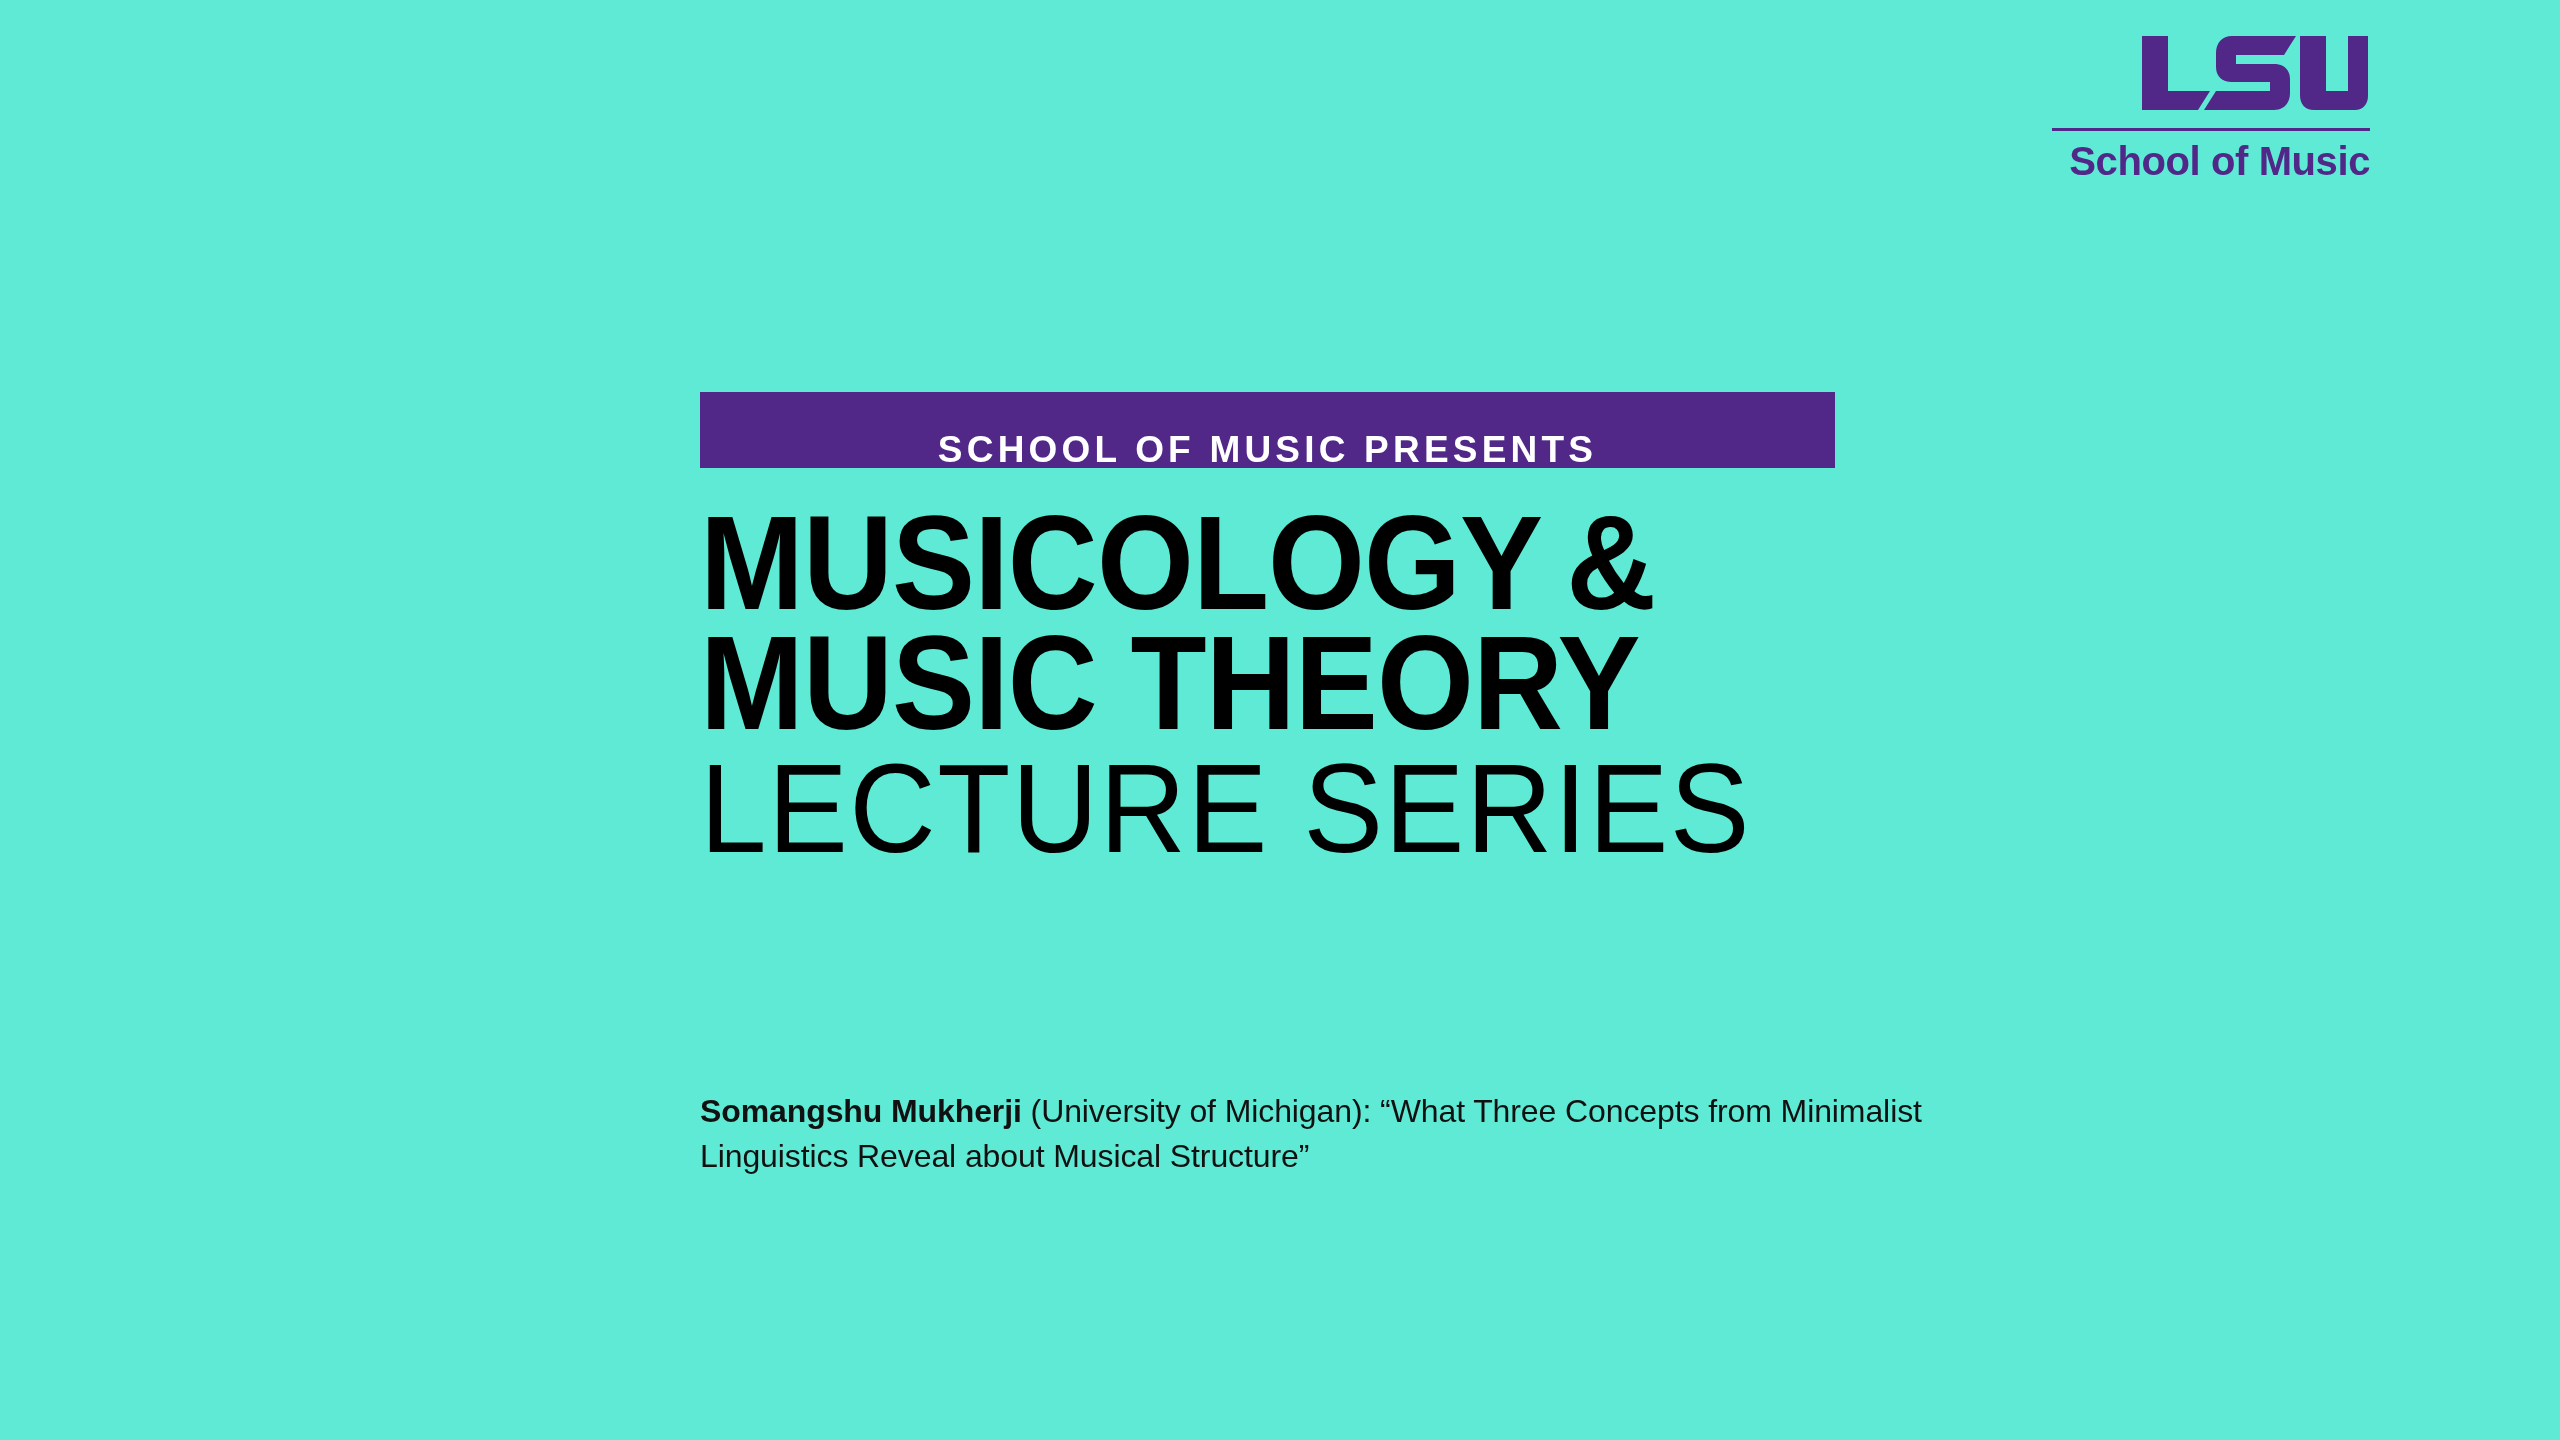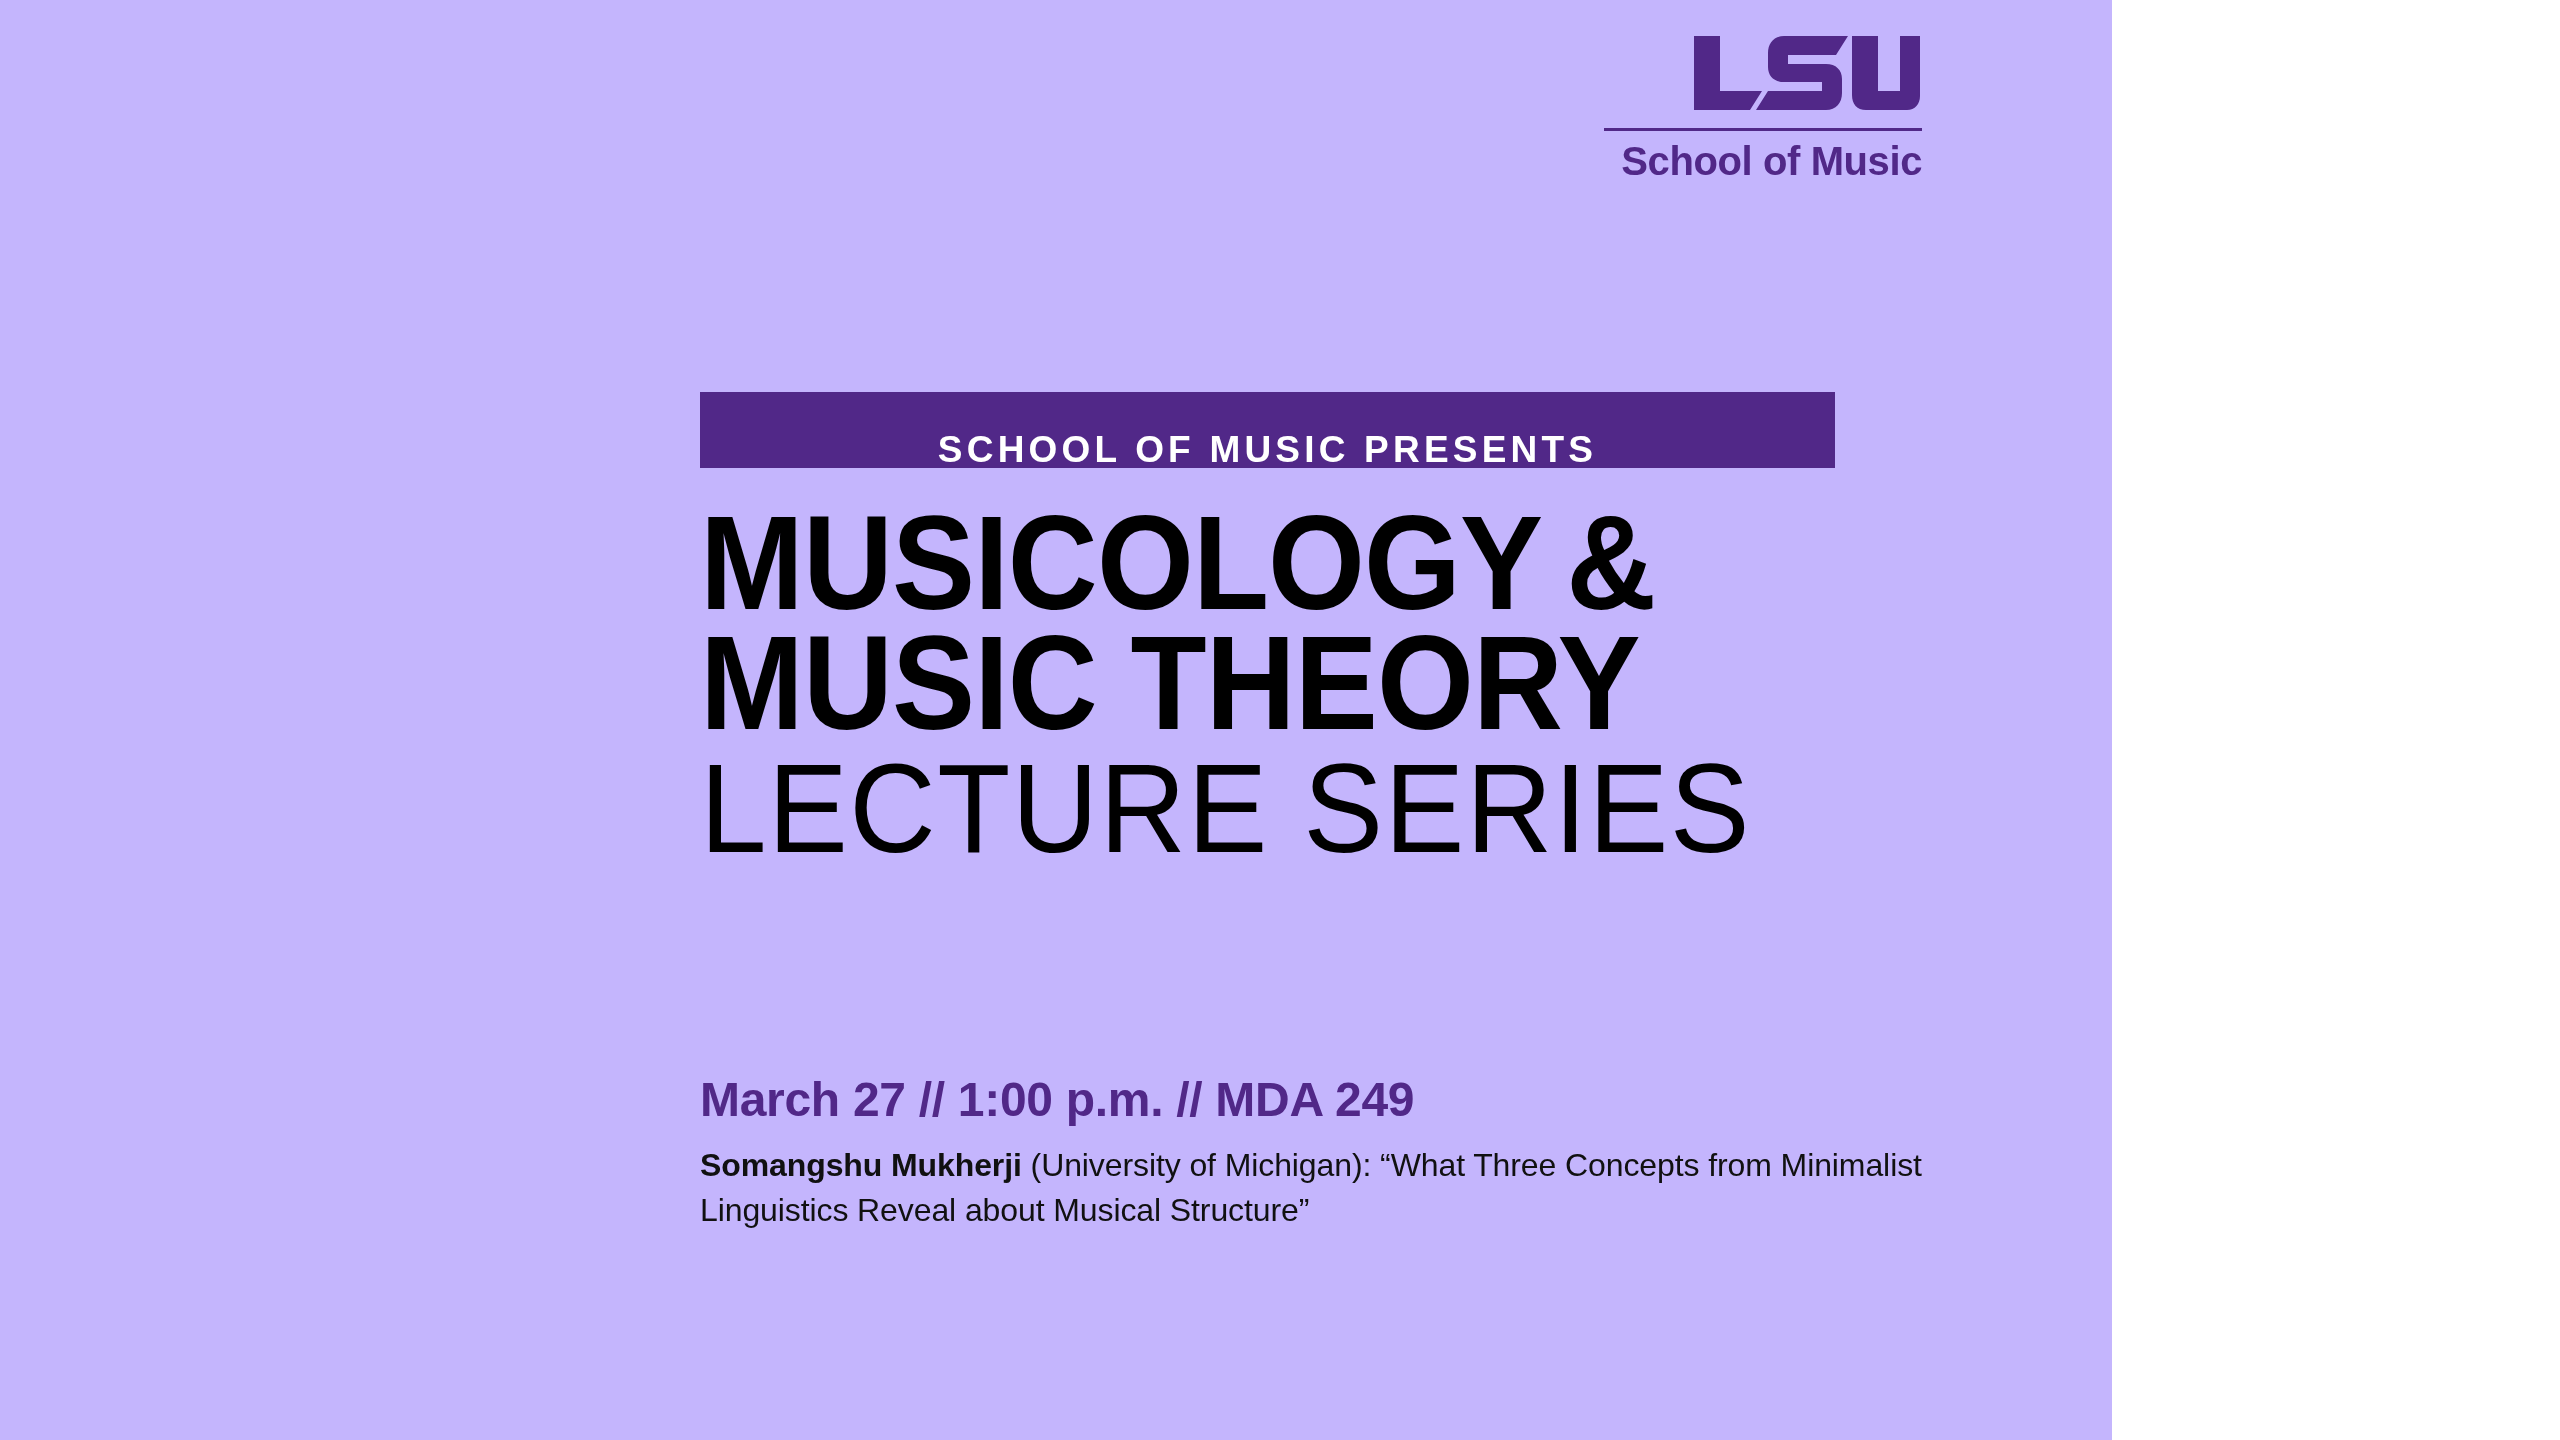--- a/index.html
+++ b/index.html
@@ -8,23 +8,23 @@
     background: #ffffff;
   }
 
   body {
     font-family: "Liberation Sans", sans-serif;
     -webkit-font-smoothing: antialiased;
   }
 
   #poster {
     position: relative;
-    width: 2112px;
+    width: 2560px;
     height: 1440px;
-    background: #c4b5fd;
+    background: #5eead4;
     overflow: hidden;
   }
 
   
   .logo-lockup {
     position: absolute;
     top: 34px;
     right: 190px;
     width: 320px;
     text-align: right;
@@ -175,20 +175,19 @@
 
     <div class="headline headline-heavy hl-1">MUSICOLOGY &amp;</div>
 
     <div class="headline headline-heavy hl-2">MUSIC THEORY</div>
 
     <div class="headline headline-light">LECTURE SERIES</div>
   </div>
 
   <div class="details-block">
 
-    <div class="event-when">March 27 // 1:00 p.m. // MDA 249</div>
 
     <p class="event-desc">
       <span class="speaker">Somangshu Mukherji</span><span> (University of Michigan): “What Three Concepts from Minimalist Linguistics Reveal about Musical Structure”</span>
     </p>
   </div>
 
 </div>
 
 </body></html>

